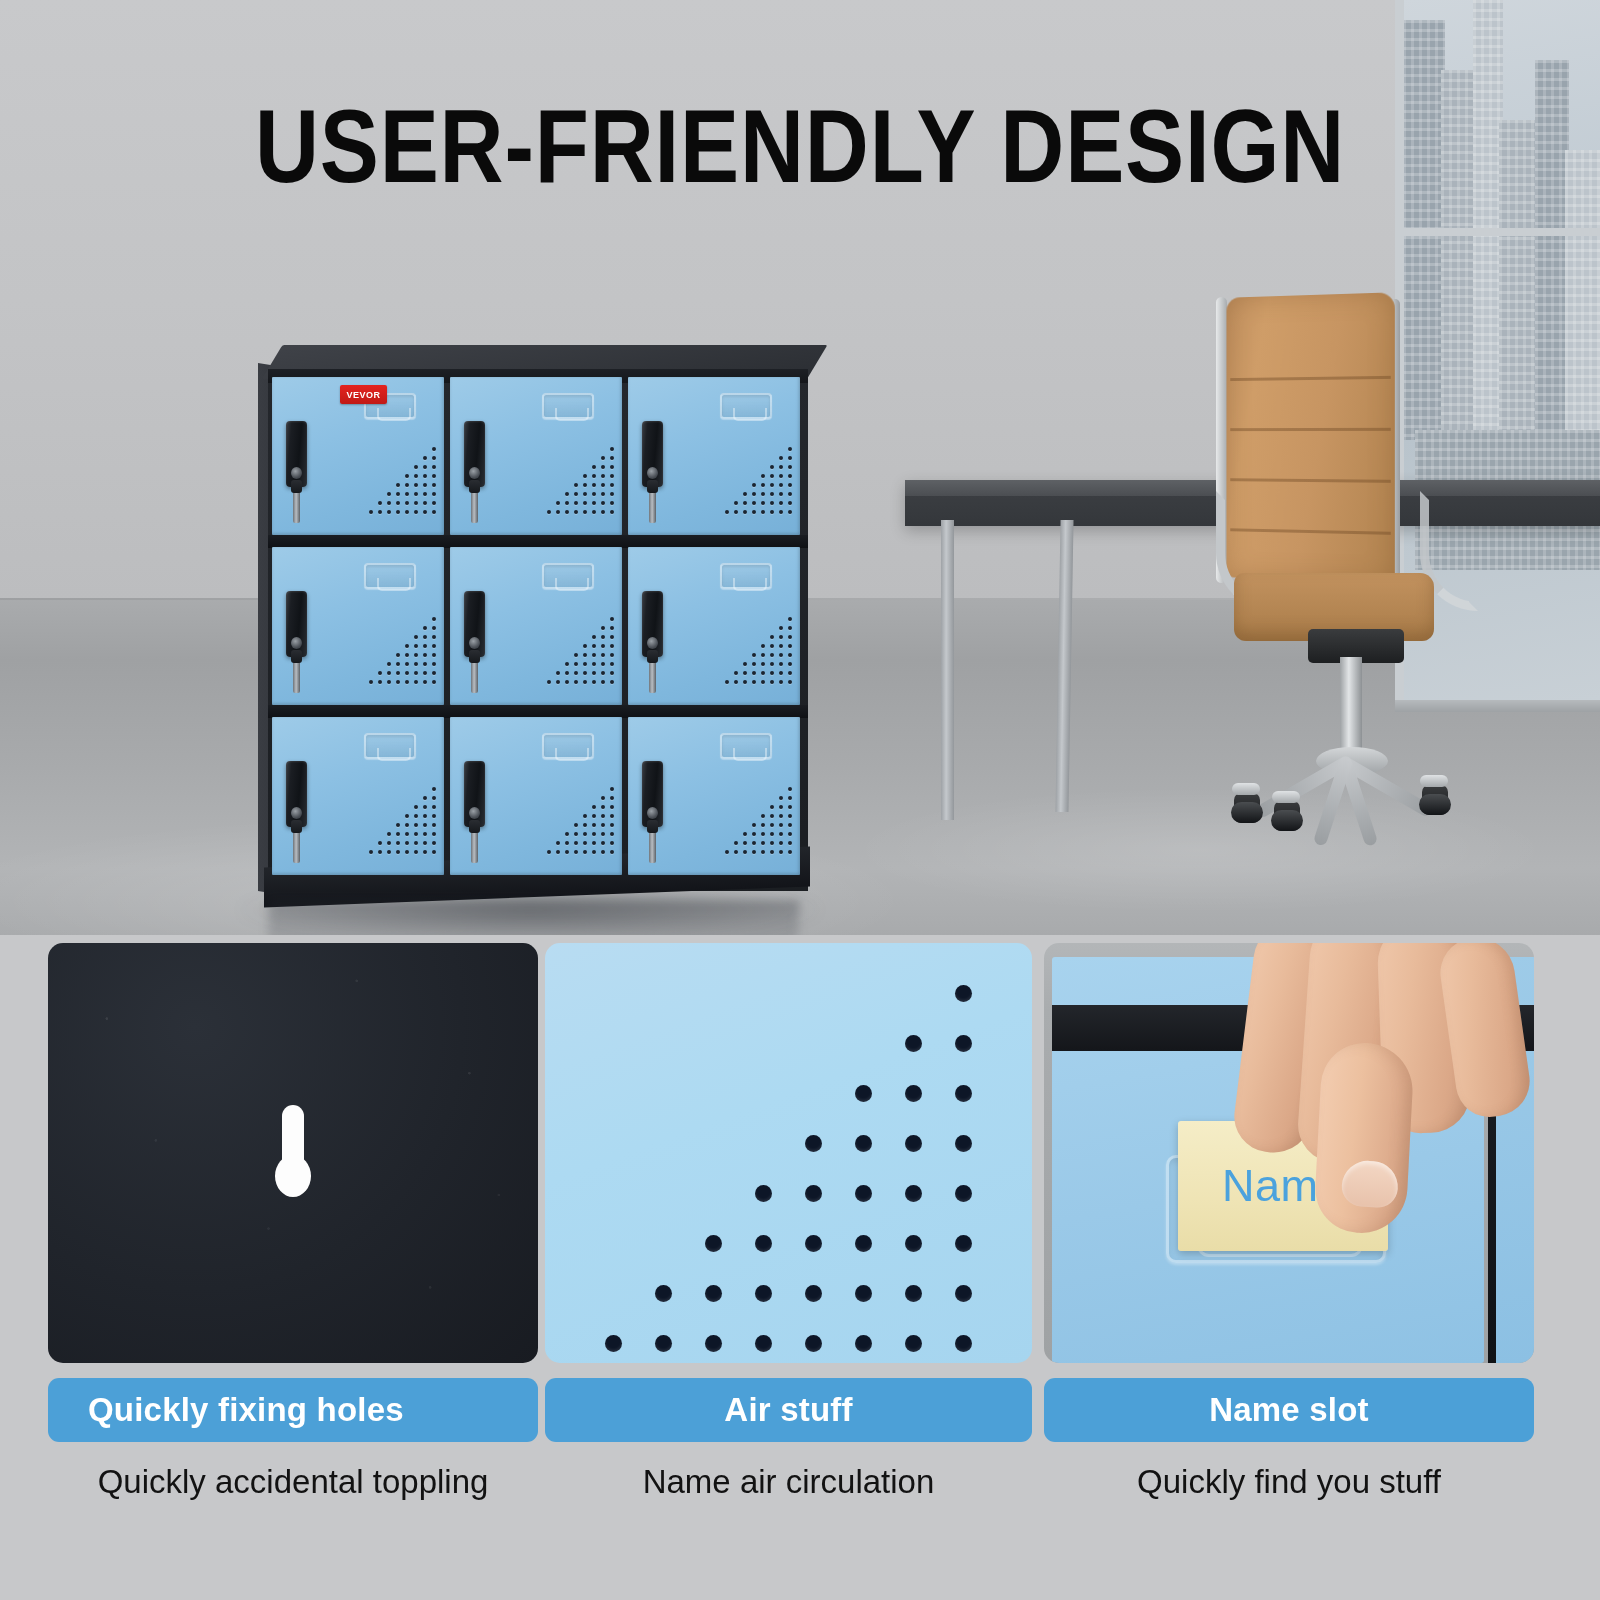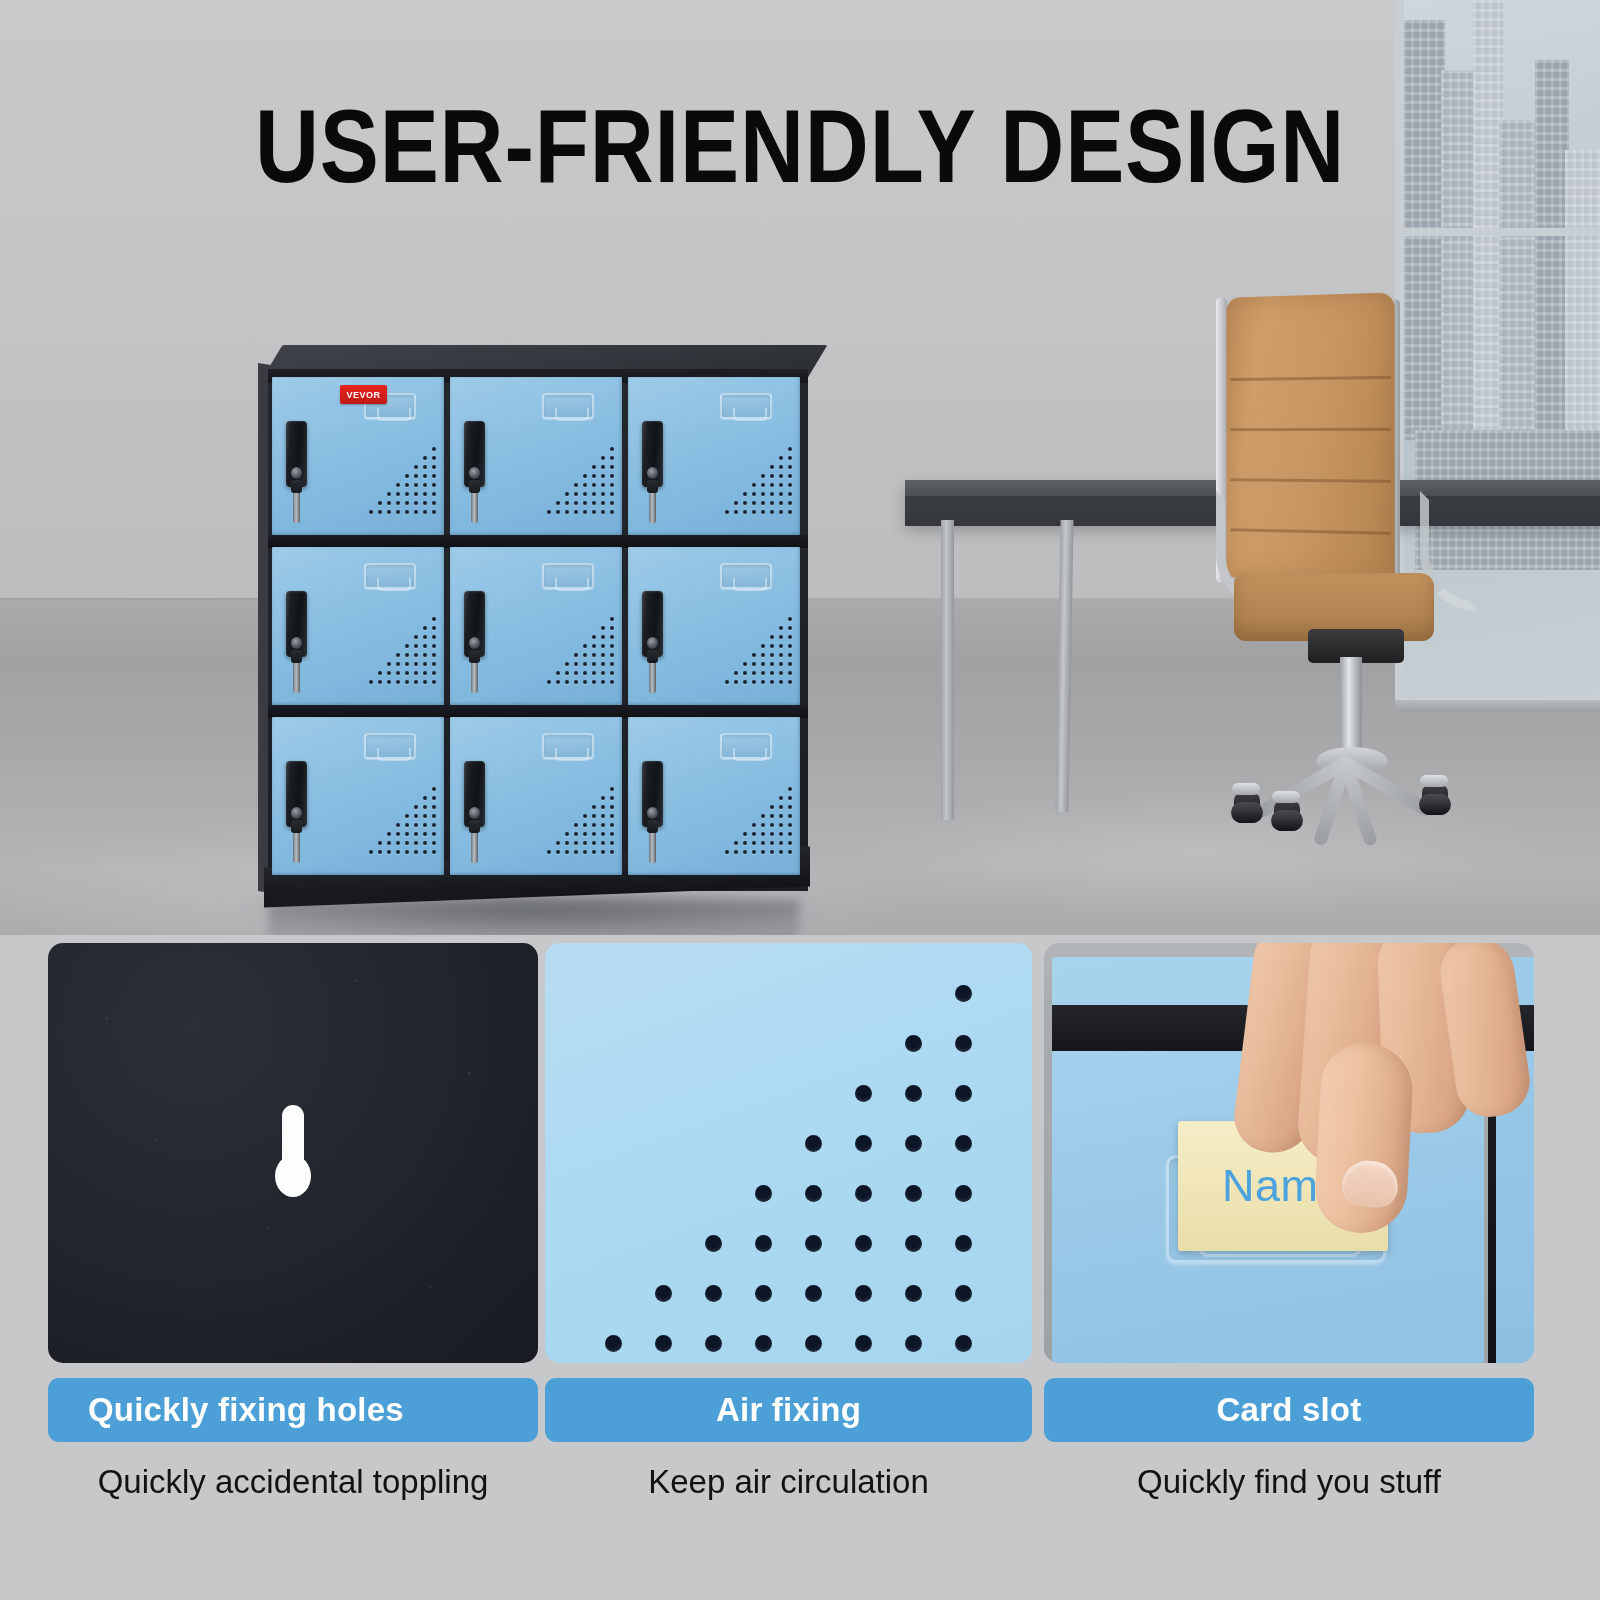--- a/index.html
+++ b/index.html
@@ -903,22 +903,22 @@
             <div class="vdot" style="left: 410px; top: 392px;"></div>
             <div class="vdot" style="left: 360px; top: 392px;"></div>
             <div class="vdot" style="left: 310px; top: 392px;"></div>
             <div class="vdot" style="left: 260px; top: 392px;"></div>
             <div class="vdot" style="left: 210px; top: 392px;"></div>
             <div class="vdot" style="left: 160px; top: 392px;"></div>
             <div class="vdot" style="left: 110px; top: 392px;"></div>
             <div class="vdot" style="left: 60px; top: 392px;"></div>
           </div>
       </div>
-      <div class="pill">Air fixing</div>
-      <div class="caption">Keep air circulation</div>
+      <div class="pill">Air stuff</div>
+      <div class="caption">Name air circulation</div>
     </div>
 
     <div class="fcol c3">
       <div class="fpanel p-card">
         <div class="cs-door"></div>
         <div class="cs-door2"></div>
         <div class="cs-railsplit"></div>
         <div class="cs-rail"></div>
         <div class="cs-emboss"></div>
         <div class="namecard">
@@ -926,18 +926,18 @@
         </div>
         <div class="hand">
           <div class="finger f1"></div>
           <div class="finger f2"></div>
           <div class="finger f3"></div>
           <div class="finger f4"></div>
           <div class="thumb"></div>
           <div class="nail"></div>
         </div>
       </div>
-      <div class="pill">Card slot</div>
+      <div class="pill">Name slot</div>
       <div class="caption">Quickly find you stuff</div>
     </div>
 
   </div>
 </div>
 
 </body></html>

